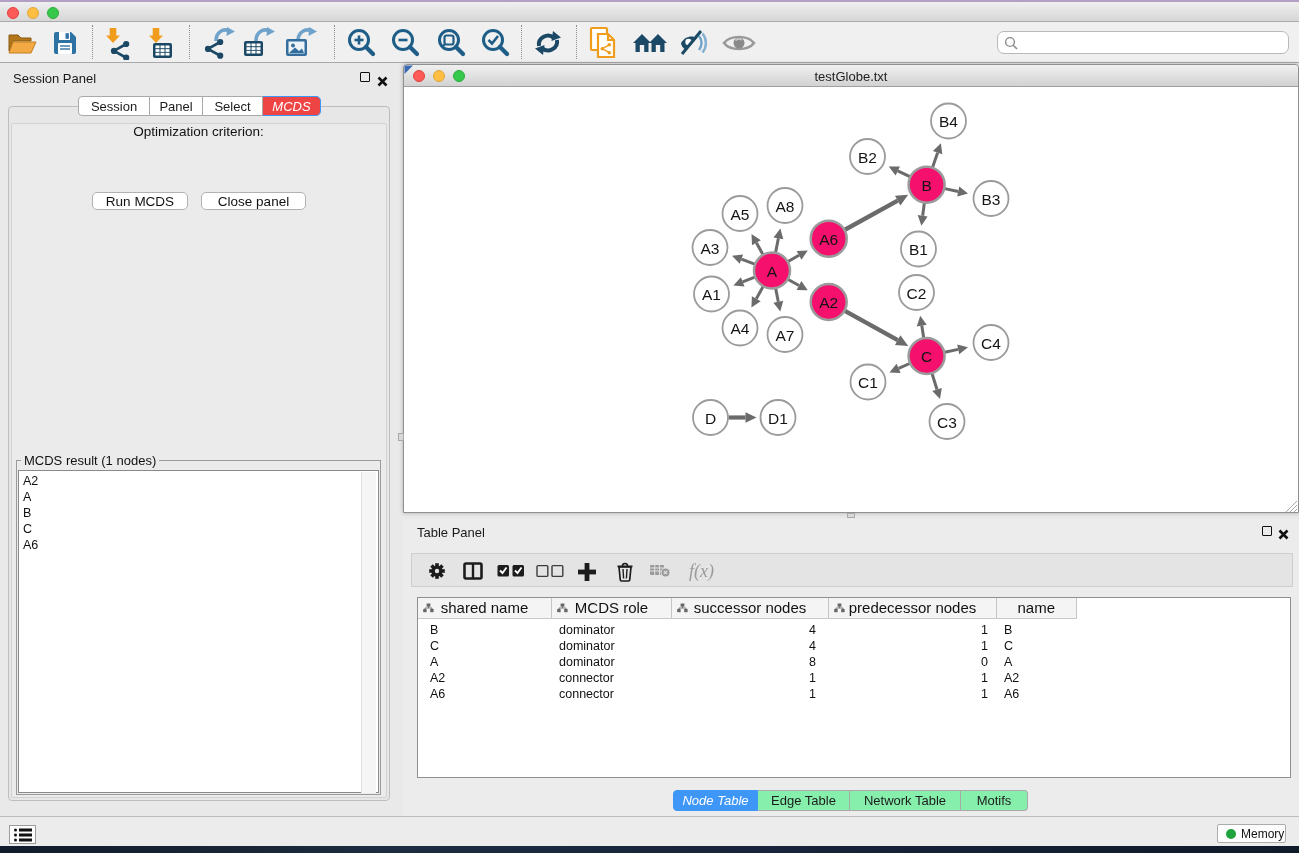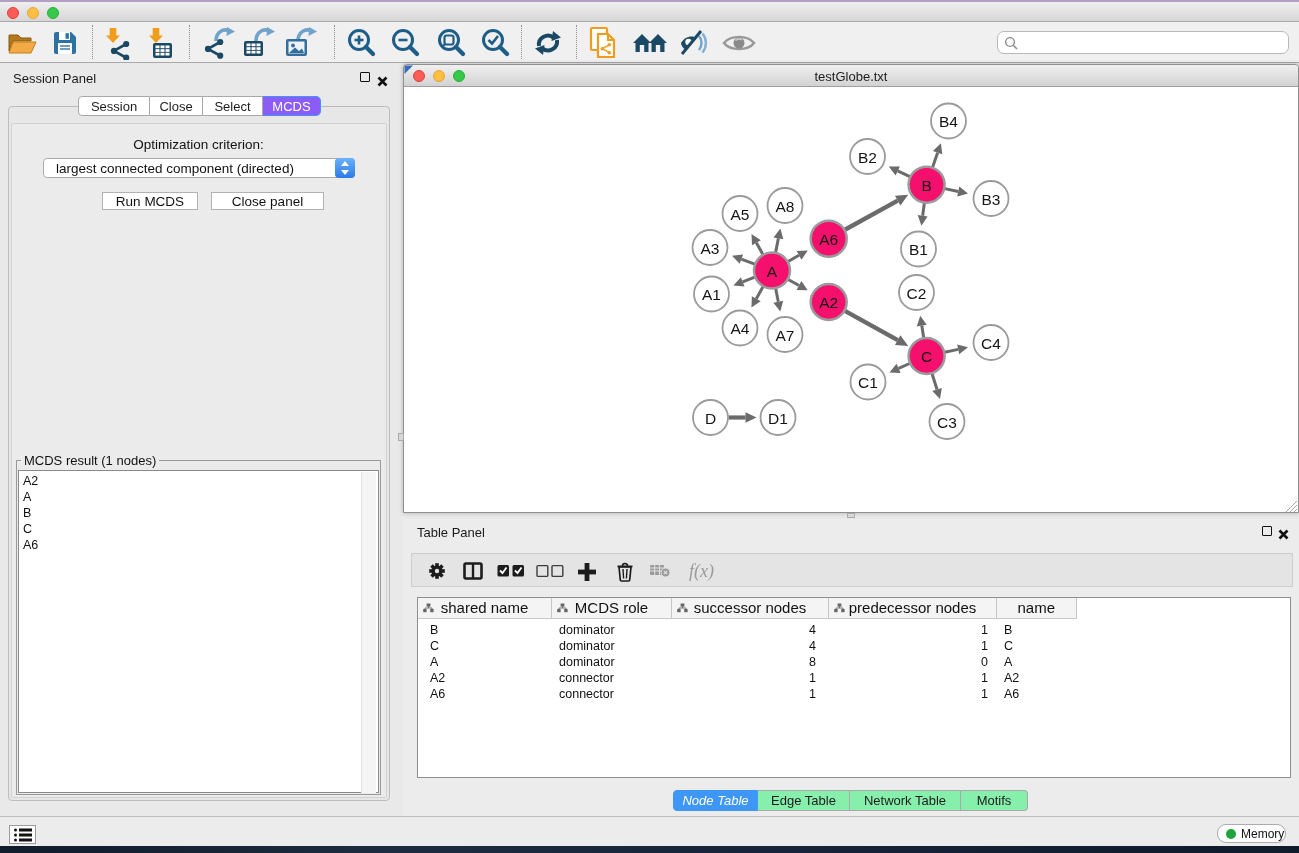--- a/index.html
+++ b/index.html
@@ -25,31 +25,31 @@
 #cp { left:0; top:63px; width:397px; height:753px; background:#e9e9e9; }
 #cp-title { left:13px; top:8px; font-size:13px; color:#1a1a1a; }
 #cp-float { left:360px; top:9px; width:10px; height:10px; border:1.8px solid #111; border-radius:1px; }
 #cp-close { left:377px; top:10px; }
 #cp-outer { left:8px; top:43px; width:382px; height:695px; background:#e7e7e7;
   border:1px solid #bdbdbd; border-radius:4px; }
 .tabrow { top:33px; left:78px; height:20px; display:flex; }
 .tab { height:20px; background:#fff; border:1px solid #a9a9a9; border-left:none;
   font-size:13px; color:#1c1c1c; display:flex; align-items:center; justify-content:center; }
 .tab.first { border-left:1px solid #a9a9a9; border-radius:4px 0 0 4px; }
-.tab.sel { background:#8b5cf6; color:#fff; border-color:#3e96f7; border-radius:0 5px 5px 0; }
-#opt-label { left:0; top:74px; width:397px; text-align:center; font-size:13.5px; color:#111; }
+.tab.sel { background:#ef4444; color:#fff; border-color:#3e96f7; border-radius:0 5px 5px 0;font-style:italic; }
+#opt-label { left:0; top:61px; width:397px; text-align:center; font-size:13.5px; color:#111; }
 #combo { left:43px; top:95px; width:312px; height:20px; background:#fff;
   border:1px solid #ababab; border-radius:4px; }
 #combo .txt { position:absolute; left:12px; top:2px; font-size:13.5px; color:#111; white-space:nowrap; }
 #combo .btn { position:absolute; right:-1px; top:-1px; width:20px; height:20px;
   background:linear-gradient(#6cb1fc,#2a7ae8); border-radius:4px; }
-.btnw { border:1px solid #b2b2b2; background:#fff; border-radius:0;
-  font-size:13.5px; color:#111; display:flex; align-items:center; justify-content:center;margin-left:10px; }
+.btnw { border:1px solid #b2b2b2; background:#fff; border-radius:5px;
+  font-size:13.5px; color:#111; display:flex; align-items:center; justify-content:center; }
 #run-btn { left:92px; top:129px; width:96px; height:18px; }
-#close-btn { left:201px; top:129px; width:113px; height:18px; }
+#close-btn { left:201px; top:129px; width:105px; height:18px; }
 #fieldset { left:16px; top:397px; width:365px; height:335px; border:1px solid #9a9a9a; }
 #fieldset-label { left:21px; top:390px; font-size:13px; color:#111; background:#ebebeb; padding:0 3px; }
 #mcds-list { left:18px; top:407px; width:361px; height:323px; background:#fff;
   border:1px solid #8a8a8a; font-size:12.5px; color:#111; line-height:16px; padding:2px 0 0 4px; }
 #mcds-scroll { right:2px; top:1px; width:15px; height:321px; background:#f5f5f5; border-left:1px solid #e0e0e0; }
 
 #netwin { left:403px; top:64px; width:896px; height:449px; background:#fff;
   border:1px solid #8f8f8f; border-radius:4px 4px 0 0; box-shadow:0 0 4px rgba(0,0,0,0.25); }
 #nw-title { left:0; top:0; width:100%; height:22px; border-radius:4px 4px 0 0;
   background:linear-gradient(#f0f0f0,#d2d2d2); border-bottom:1px solid #9f9f9f; }
@@ -73,21 +73,21 @@
 .tab2 { height:21px; background:#86efac; border:1px solid #a9a9a9; border-left:none;
   font-size:13px; color:#1c1c1c; display:flex; align-items:center; justify-content:center; }
 .tab2.sel { background:#3e96f7; color:#fff; border-color:#3e96f7; border-radius:4px 0 0 4px;
   border-left:1px solid #3e96f7; }
 .tab2.last { border-radius:0 4px 4px 0; }
 
 #statusbar { left:0; top:816px; width:1299px; height:30px; background:#ececec;
   border-top:1px solid #bdbdbd; }
 #sb-btn { left:9px; top:8px; width:27px; height:19px; background:#fdfdfd; border:1px solid #9c9c9c; }
 #mem-btn { left:1217px; top:7px; width:69px; height:19px; background:#fdfdfd;
-  border:1px solid #ababab; border-radius:9px; font-size:12px; color:#111;
+  border:1px solid #ababab; border-radius:2px; font-size:12px; color:#111;
   display:flex; align-items:center; }
 #mem-dot { width:10px; height:10px; border-radius:50%; background:#1fa33c; margin:0 5px 0 8px; }
 #bottomstrip { left:0; top:846px; width:1299px; height:7px; background:linear-gradient(90deg,#101b2b,#1d2c40 30%,#16233a 60%,#0f1a2a); }
 </style>
 </head>
 <body>
 <div id="topstrip" class="abs"></div>
 <div id="titlebar" class="abs">
   <div class="light r"></div>
     <div class="light y"></div>
@@ -243,34 +243,25 @@
   <div id="cp-title" class="abs">Session Panel</div>
   <div id="cp-float" class="abs"></div>
   <div id="cp-close" class="abs"><svg width="11" height="11" viewBox="0 0 11 11">
         <path d="M1.5 1.5 L9.5 9.5 M9.5 1.5 L1.5 9.5" stroke="#111" stroke-width="2.6"></path>
       </svg></div>
   <div id="cp-outer" class="abs">
       <div style="position:absolute;left:2px;top:16px;width:376px;height:675px;background:#ebebeb;border:1px solid #d2d2d2;border-radius:2px"></div>
     </div>
   <div class="tabrow abs">
     <div class="tab first" style="width:72px;">Session</div>
-    <div class="tab" style="width:53px;">Close</div>
+    <div class="tab" style="width:53px;">Panel</div>
     <div class="tab" style="width:60px;">Select</div>
     <div class="tab sel" style="width:58px;">MCDS</div>
   </div>
   <div id="opt-label" class="abs">Optimization criterion:</div>
-  <div id="combo" class="abs">
-    <div class="txt">largest connected component (directed)</div>
-    <div class="btn">
-        <svg class="abs" style="left:4px;top:2px" width="12" height="16" viewBox="0 0 12 16">
-          <path d="M6 1 L10 6 L2 6 Z" fill="#fff"></path>
-          <path d="M6 15 L10 10 L2 10 Z" fill="#fff"></path>
-        </svg>
-      </div>
-  </div>
   <div id="run-btn" class="abs btnw">Run MCDS</div>
   <div id="close-btn" class="abs btnw">Close panel</div>
   <div id="fieldset" class="abs"></div>
   <div id="fieldset-label" class="abs">MCDS result (1 nodes)</div>
   <div id="mcds-list" class="abs">A2<br>A<br>B<br>C<br>A6
     <div id="mcds-scroll" class="abs"></div>
   </div>
 </div>
 
 <div id="netwin" class="abs">

